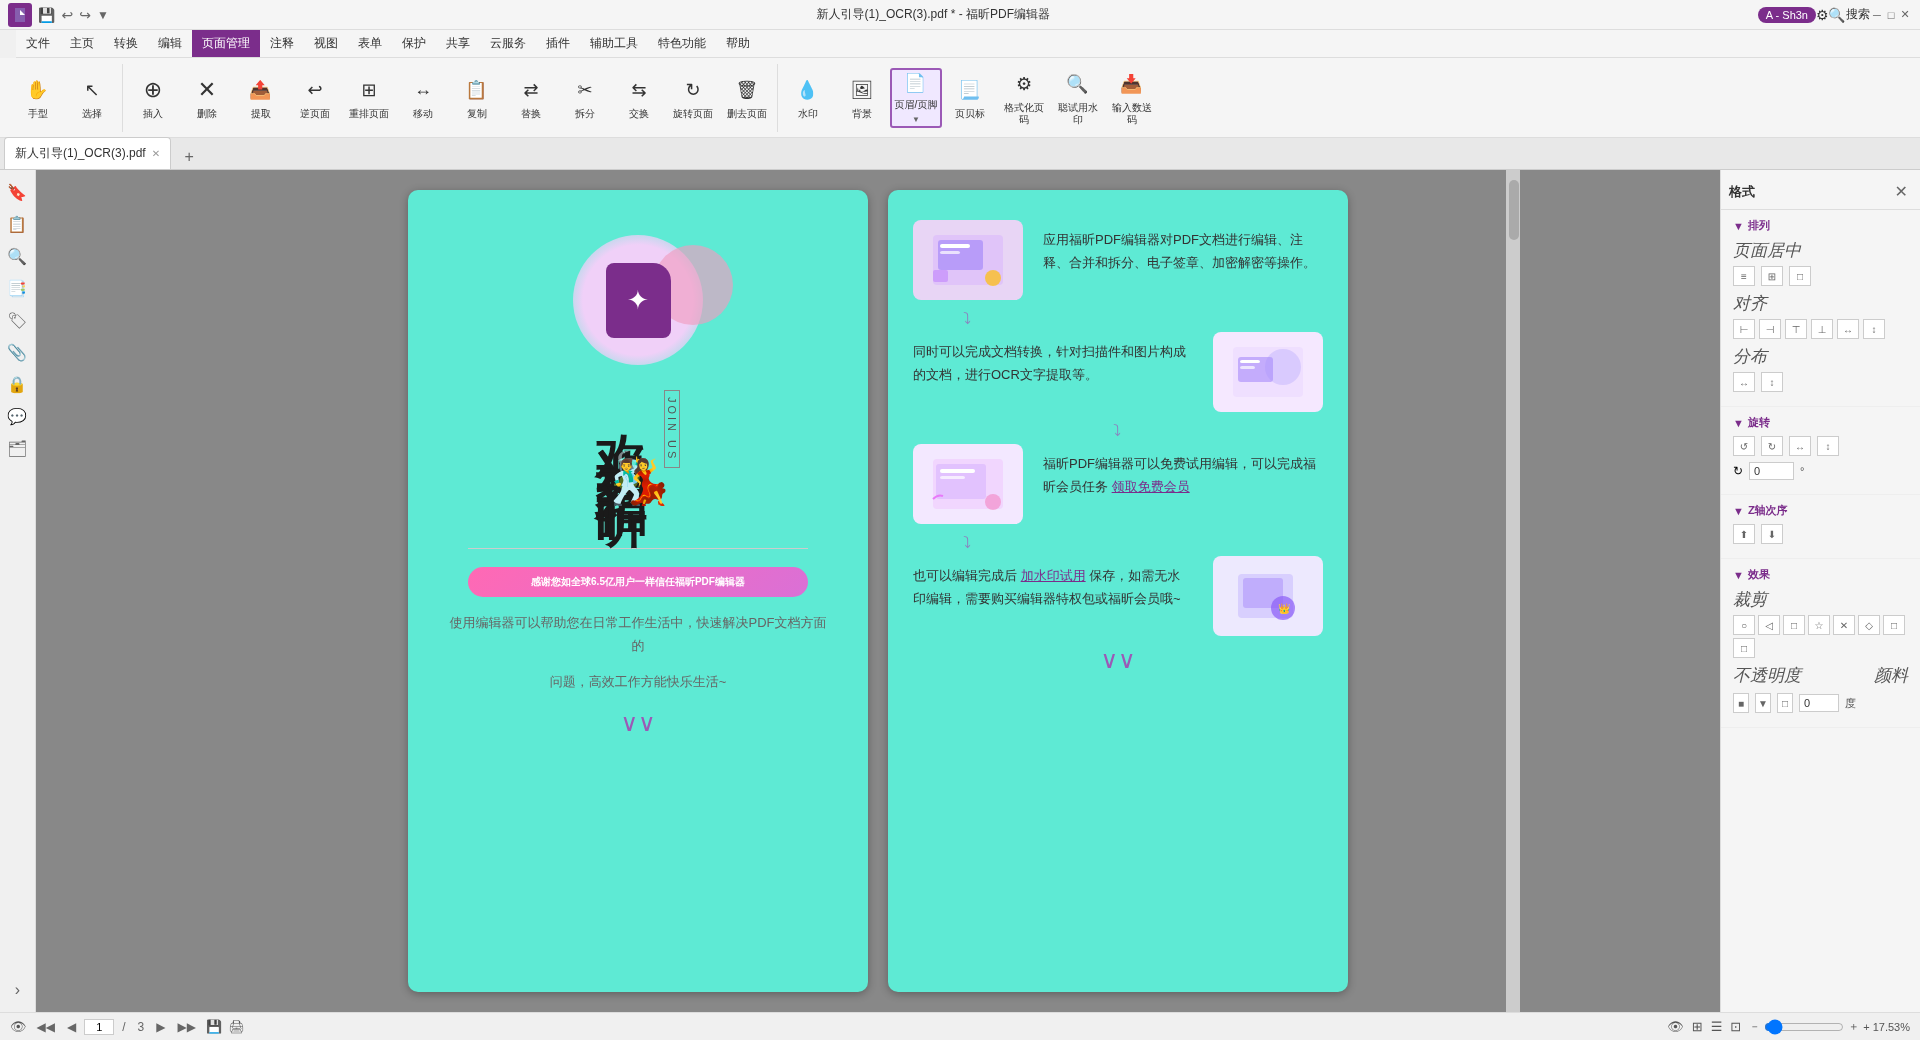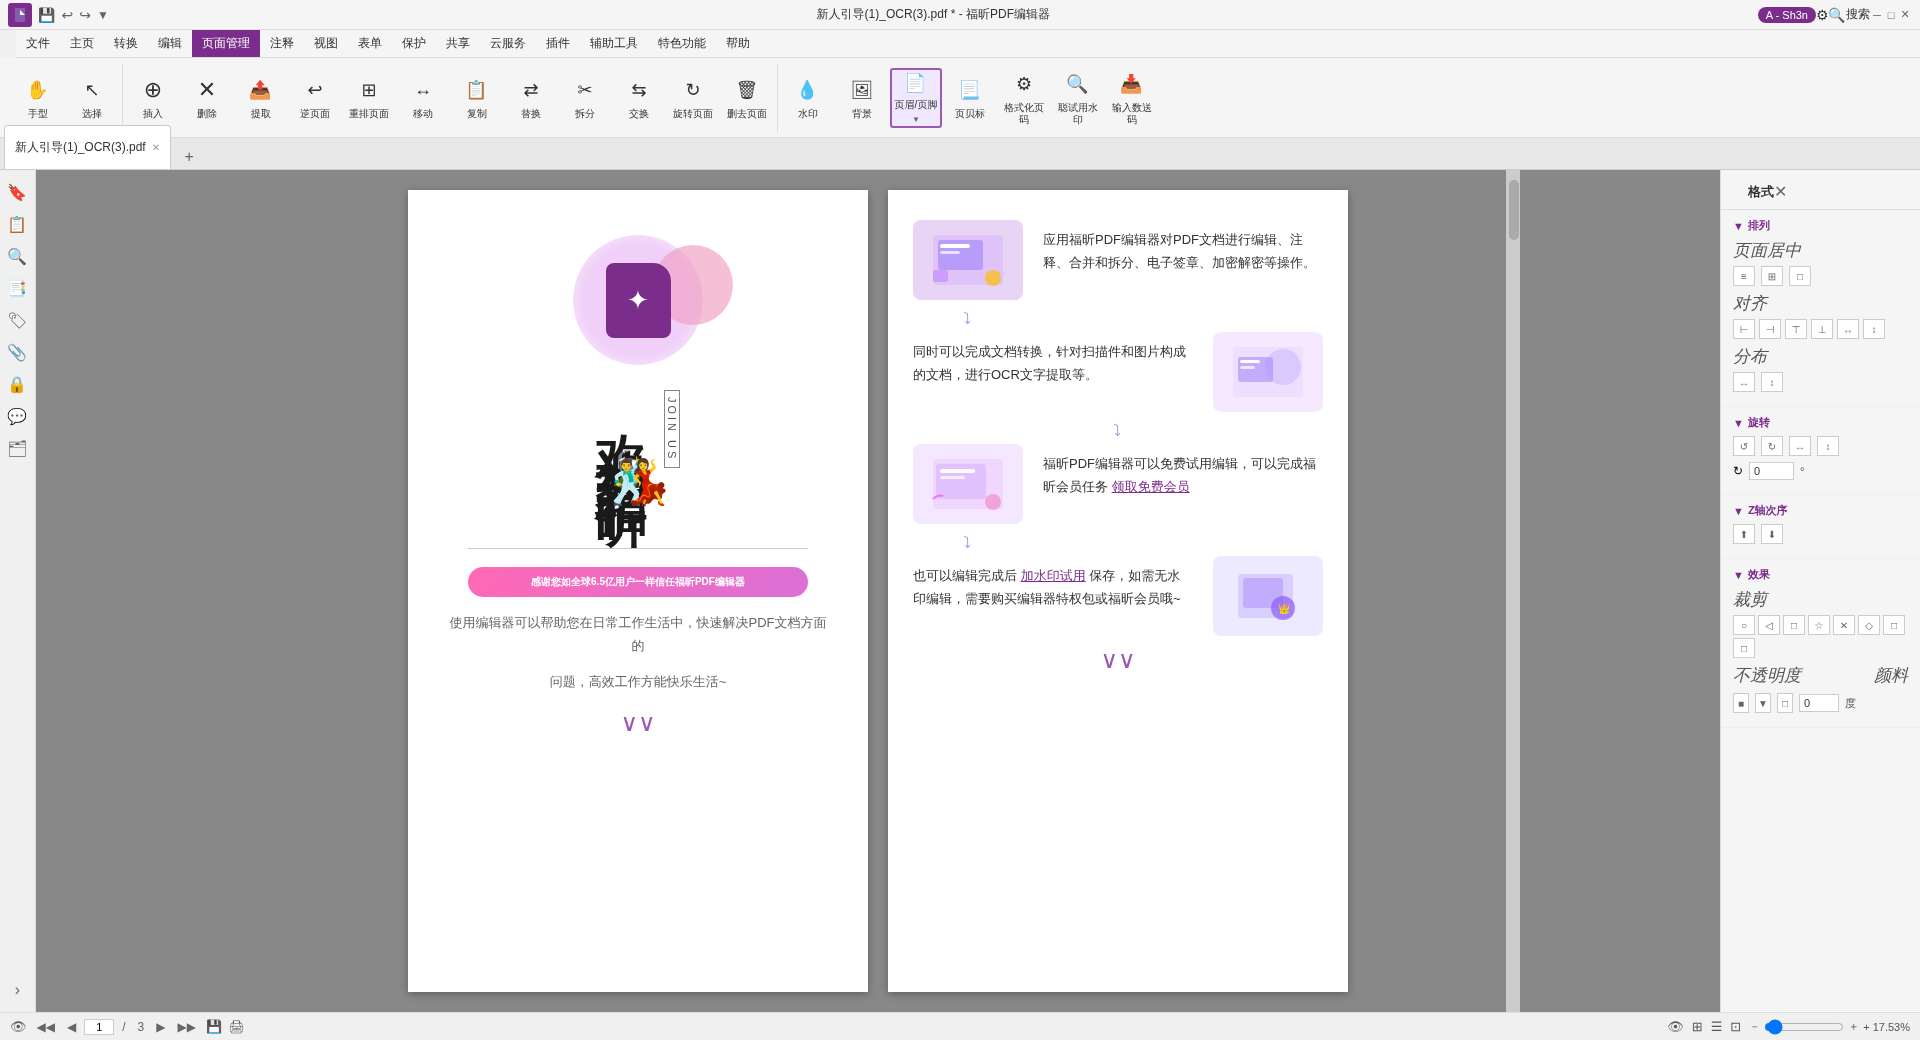--- a/index.html
+++ b/index.html
@@ -90,21 +90,21 @@
       display: flex;
       align-items: flex-end;
       padding-left: 4px;
       flex-shrink: 0;
       border-bottom: 1px solid #ccc;
     }
     .tab {
       display: flex;
       align-items: center;
       padding: 0 10px;
-      height: 44px;
+      height: 32px;
       background: white;
       border: 1px solid #ccc;
       border-bottom: none;
       border-radius: 4px 4px 0 0;
       font-size: 12px;
       color: #333;
       cursor: pointer;
       gap: 6px;
       margin-right: 2px;
     }
@@ -149,27 +149,28 @@
       overflow: auto;
       display: flex;
       justify-content: center;
       padding: 20px;
       gap: 20px;
       position: relative;
     }
 
     
     .pdf-page {
-      background: #ffffff;
+      background: #5eead4;
       width: 460px;
       min-height: 650px;
       flex-shrink: 0;
       box-shadow: 0 2px 8px rgba(0,0,0,0.3);
       position: relative;
       overflow: hidden;
+      border-radius: 10px;
     }
 
     
     .left-page {
       padding: 30px 40px;
       display: flex;
       flex-direction: column;
       align-items: center;
     }
     .divider-line {
@@ -244,22 +245,22 @@
       width: 200px;
       background: #f5f5f5;
       border-left: 1px solid #ddd;
       flex-shrink: 0;
       overflow-y: auto;
       padding: 8px 0;
     }
     .panel-header {
       display: flex;
       align-items: center;
-      justify-content: flex-start;
-      padding: 4px 12px 8px 27px;
+      justify-content: space-between;
+      padding: 4px 12px 8px 8px;
       border-bottom: 1px solid #ddd;
     }
     .panel-title {
       font-size: 13px;
       color: #333;
       font-weight: bold;
     }
     .panel-close { font-size: 16px; color: #666; cursor: pointer; }
     .panel-section {
       padding: 8px 12px;

